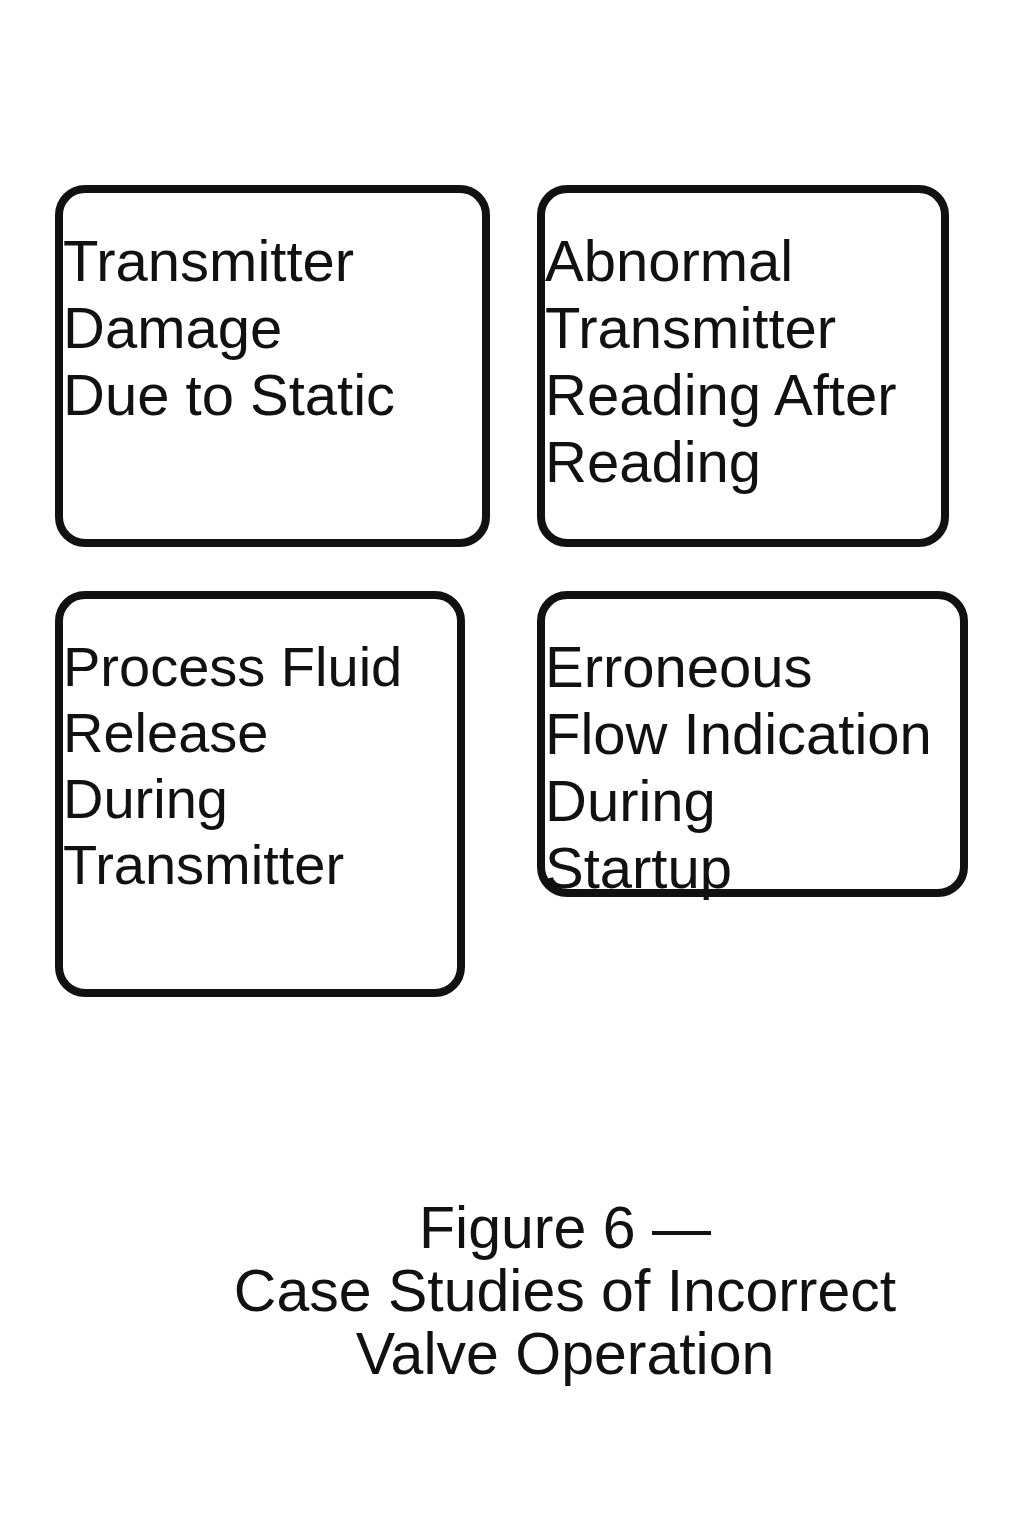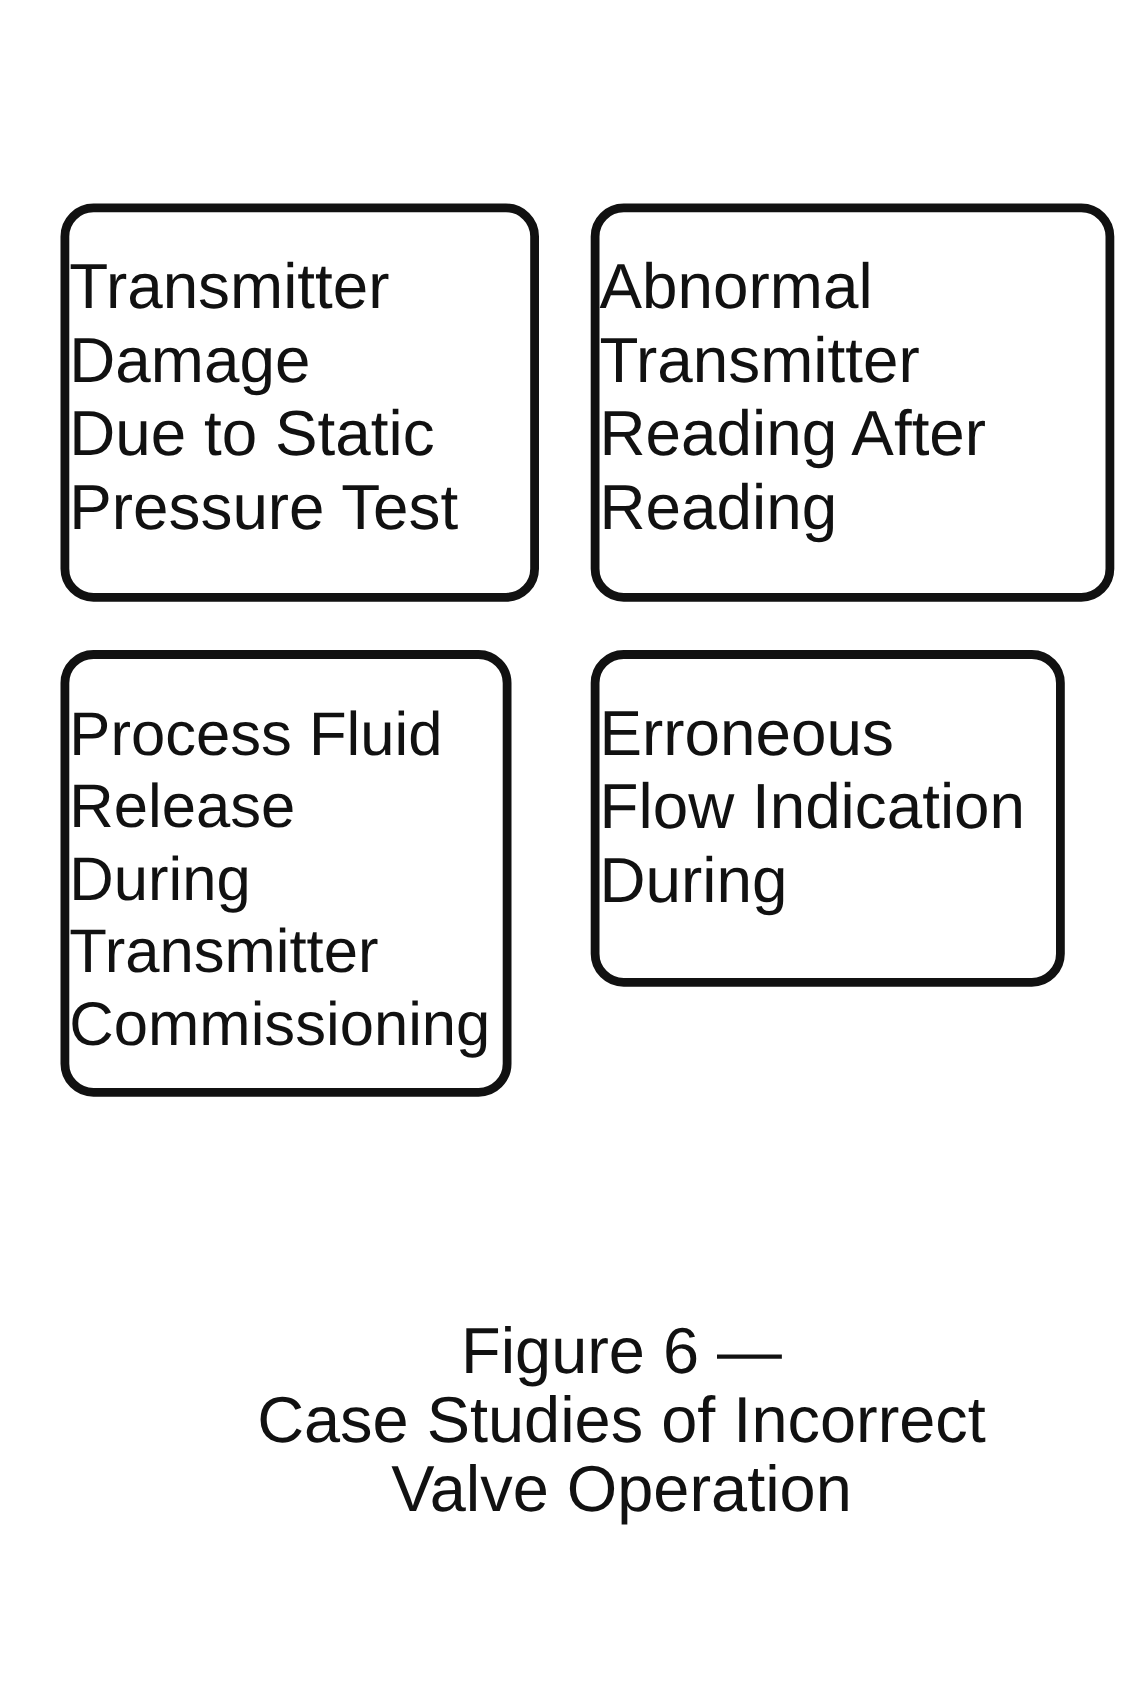--- a/index.html
+++ b/index.html
@@ -30,21 +30,21 @@
     border-radius: 30px;
     font-size: 58px;
     line-height: 67px;
     padding-top: 34px;
     letter-spacing: 0px;
   }
   .case-box .box-line {
     white-space: nowrap;
   }
   #box-1 { left: 55px;  top: 185px; width: 435px; height: 362px; }
-  #box-2 { left: 537px; top: 185px; width: 476px; height: 362px; }
+  #box-2 { left: 537px; top: 185px; width: 412px; height: 362px; }
   #box-3 { left: 55px;  top: 591px; width: 410px; height: 406px; }
   #box-4 { left: 537px; top: 591px; width: 431px; height: 306px; }
   #box-3 { line-height: 66px; padding-top: 35px; font-size: 56px; }
   .figure-caption {
     position: absolute;
     left: 103px;
     top: 1197px;
     width: 924px;
     text-align: center;
     font-size: 59px;
@@ -54,42 +54,41 @@
 </style>
 </head>
 <body>
 
 <div class="page">
 
   <div class="case-box" id="box-1">
     <div class="box-line">Transmitter</div>
     <div class="box-line">Damage</div>
     <div class="box-line">Due to Static</div>
-    <div class="box-line">Pressure Test</div>
   </div>
 
   <div class="case-box" id="box-2">
     <div class="box-line">Abnormal</div>
     <div class="box-line">Transmitter</div>
     <div class="box-line">Reading After</div>
     <div class="box-line">Reading</div>
   </div>
 
   <div class="case-box" id="box-3">
     <div class="box-line">Process Fluid</div>
     <div class="box-line">Release</div>
     <div class="box-line">During</div>
     <div class="box-line">Transmitter</div>
-    <div class="box-line">Commissioning</div>
   </div>
 
   <div class="case-box" id="box-4">
     <div class="box-line">Erroneous</div>
     <div class="box-line">Flow Indication</div>
     <div class="box-line">During</div>
+    <div class="box-line">Startup</div>
   </div>
 
   <div class="figure-caption">
     <div class="caption-line">Figure 6 —</div>
     <div class="caption-line">Case Studies of Incorrect</div>
     <div class="caption-line">Valve Operation</div>
   </div>
 
 </div>
 

